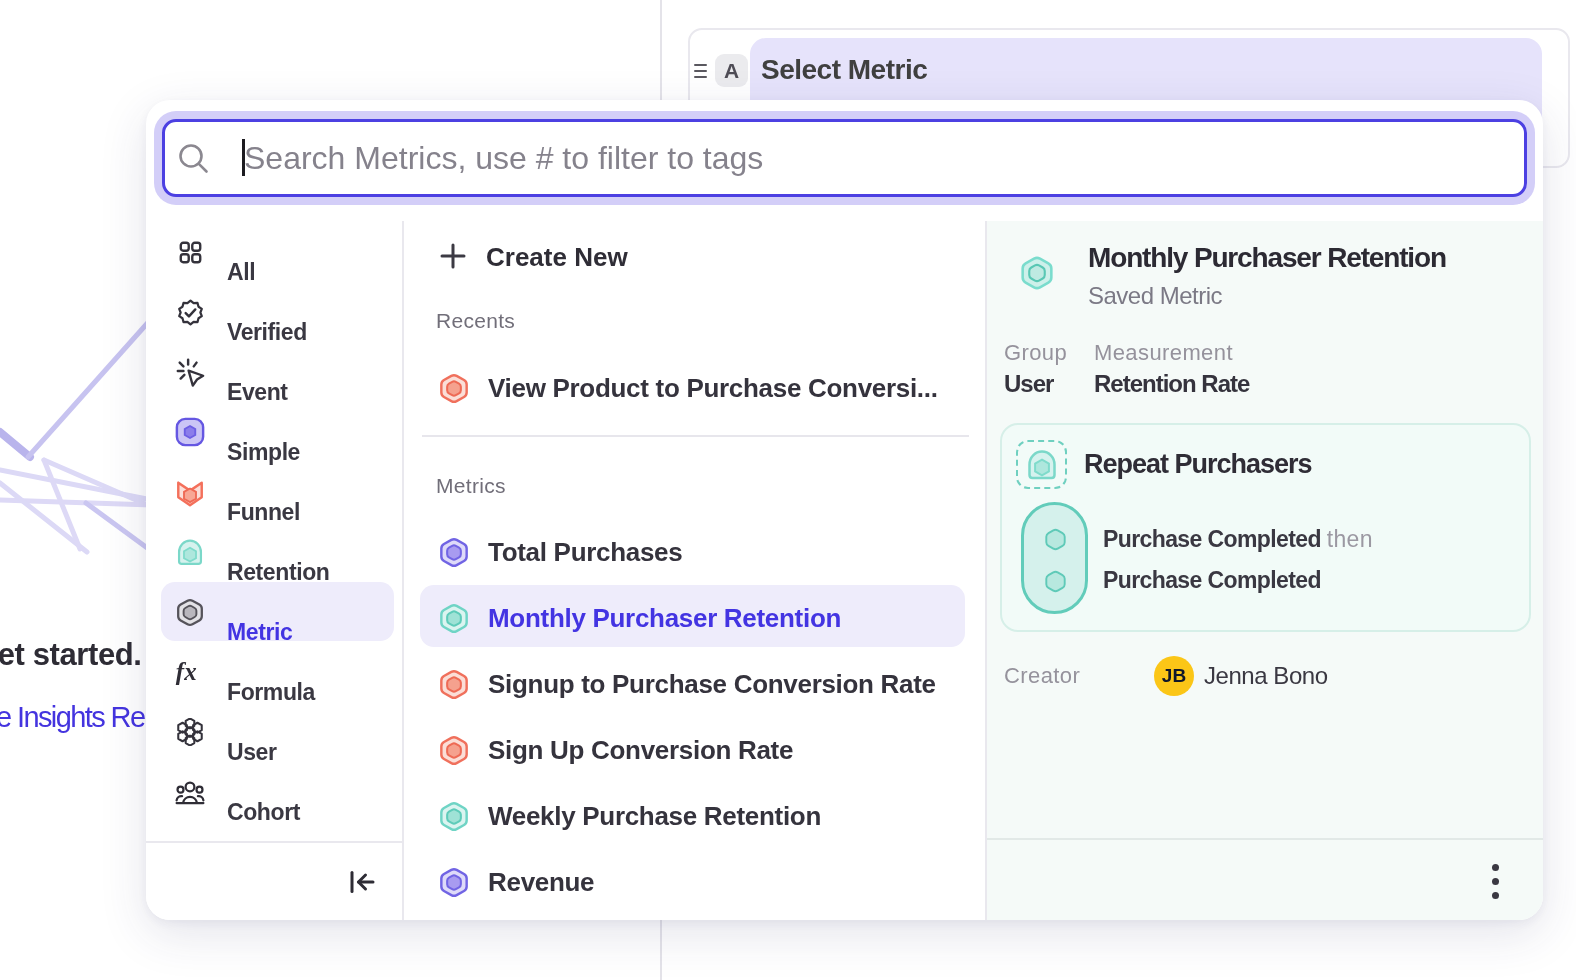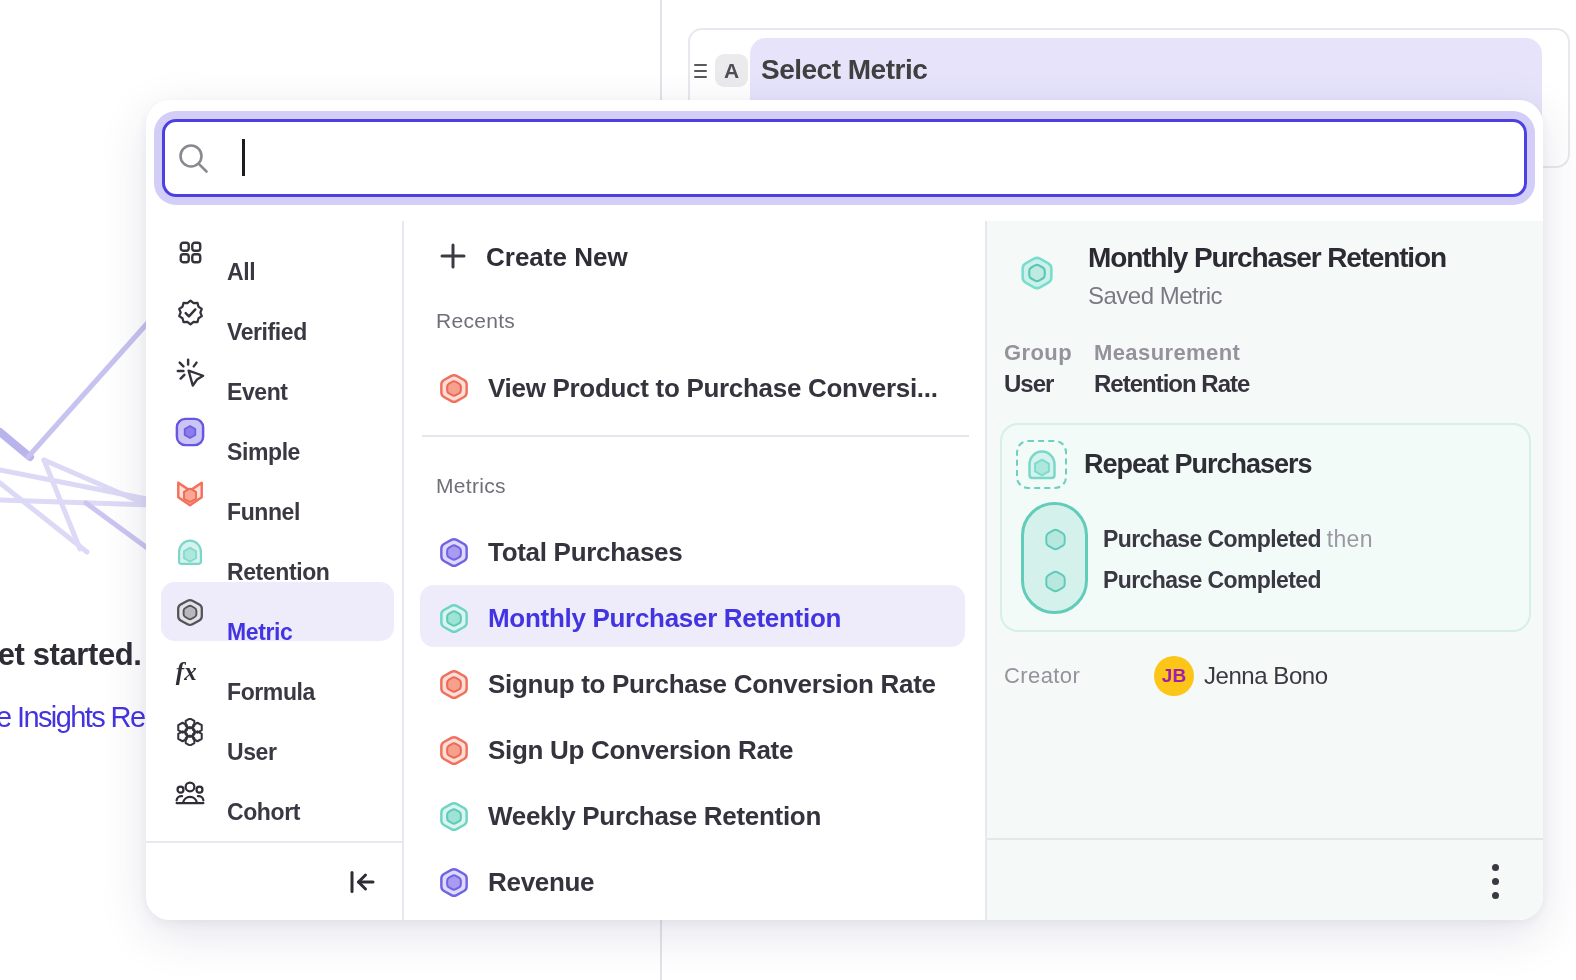--- a/index.html
+++ b/index.html
@@ -67,41 +67,41 @@
     background:#eeecfb; border-radius:14px; }
   .mdiv { position:absolute; left:18px; top:214px; width:547px; height:2px; background:#e7e6ec; }
   .cnew-plus { position:absolute; left:36px; top:22px; }
   .cnew-lb { position:absolute; left:82px; top:21px; font-size:26px; font-weight:700;
     color:#2f2d36; letter-spacing:0; }
 
   
   .rtitle { position:absolute; left:101px; top:21px; font-size:28px; font-weight:700;
     line-height:32px; color:#2c2a33; letter-spacing:-1.15px; white-space:nowrap; }
   .rsub { position:absolute; left:101px; top:61px; font-size:24px; line-height:28px; color:#7b7985; letter-spacing:-0.5px; }
-  .glabel { font-size:22px; line-height:24px; color:#95929c; font-weight:700; position:absolute; top:120px; letter-spacing:0.4px; }
+  .glabel { font-size:22px; line-height:24px; color:#95929c; font-weight:400; position:absolute; top:120px; letter-spacing:0.4px; }
   .gvalue { font-size:24px; line-height:26px; color:#35333d; font-weight:700; position:absolute;
     top:150px; letter-spacing:-1px; }
 
   .rcard { position:absolute; left:13px; top:202px; width:531px; height:209px;
     background:#f2fbf8; border:2px solid #d6efe8; border-radius:18px; }
   .dashbox { position:absolute; left:14px; top:15px; width:51px; height:49px;
     border:2.5px dashed #6fd0c0; border-radius:12px;
     display:flex; align-items:center; justify-content:center; }
   .rcard .t { position:absolute; left:82px; top:23px; font-size:27px; line-height:32px;
     font-weight:700; color:#2f2d36; letter-spacing:-1px; }
   .stad { position:absolute; left:19px; top:77px; width:67px; height:112px;
     border:3px solid #62ccba; border-radius:34px; background:#d5f1ec; }
   .pcl { position:absolute; left:101px; font-size:23px; line-height:26px; font-weight:700;
     color:#3a3842; letter-spacing:-0.6px; white-space:nowrap; }
   .pcl .then { color:#9b98a2; font-weight:400; letter-spacing:0.3px; }
 
   .creator-lb { position:absolute; left:17px; top:443px; font-size:22px; line-height:24px;
     color:#95929c; font-weight:400; letter-spacing:0.4px; }
   .avatar { position:absolute; left:167px; top:435px; width:40px; height:40px; border-radius:50%;
-    background:#fbc617; color:#a21caf; font-size:19px; font-weight:700; text-align:center;
+    background:#fbc617; color:#0f172a; font-size:19px; font-weight:700; text-align:center;
     line-height:40px; letter-spacing:0.2px; }
   .cname { position:absolute; left:217px; top:442px; font-size:24px; line-height:26px; color:#3a3842; letter-spacing:-0.45px; }
   .rfoot-sep { position:absolute; left:0; top:617px; width:558px; height:2px; background:#e2e9e7; }
   .dots i { position:absolute; width:7px; height:7px; border-radius:50%; background:#3a3842; left:505px; }
 </style>
 </head>
 <body>
 <div class="page">
 
   <svg class="abs" style="left:0;top:300px;" width="160" height="290" viewBox="0 0 160 290">
@@ -131,20 +131,21 @@
       </div>
   </div>
 
   <div class="modal">
     <div class="search">
       <svg class="abs" style="left:13px;top:21px;" width="32" height="32" viewBox="0 0 32 32">
         <circle cx="13" cy="13" r="10.5" fill="none" stroke="#8b8890" stroke-width="2.6"></circle>
         <line x1="20.8" y1="20.8" x2="28.5" y2="28.5" stroke="#8b8890" stroke-width="2.6" stroke-linecap="round"></line>
       </svg>
       <div class="caret"></div>
+      <div class="ph">Search Metrics, use # to filter to tags</div>
     </div>
 
     <div class="sidebar">
       <div class="spill"></div>
       <div class="sitem" style="top:1px">
           <span class="ic">
         <svg width="23" height="23" viewBox="0 0 26 26">
               <g fill="none" stroke="#34323b" stroke-width="2.7">
                 <rect x="2" y="2" width="9" height="9" rx="2.8"></rect>
                 <rect x="15" y="2" width="9" height="9" rx="2.8"></rect>

